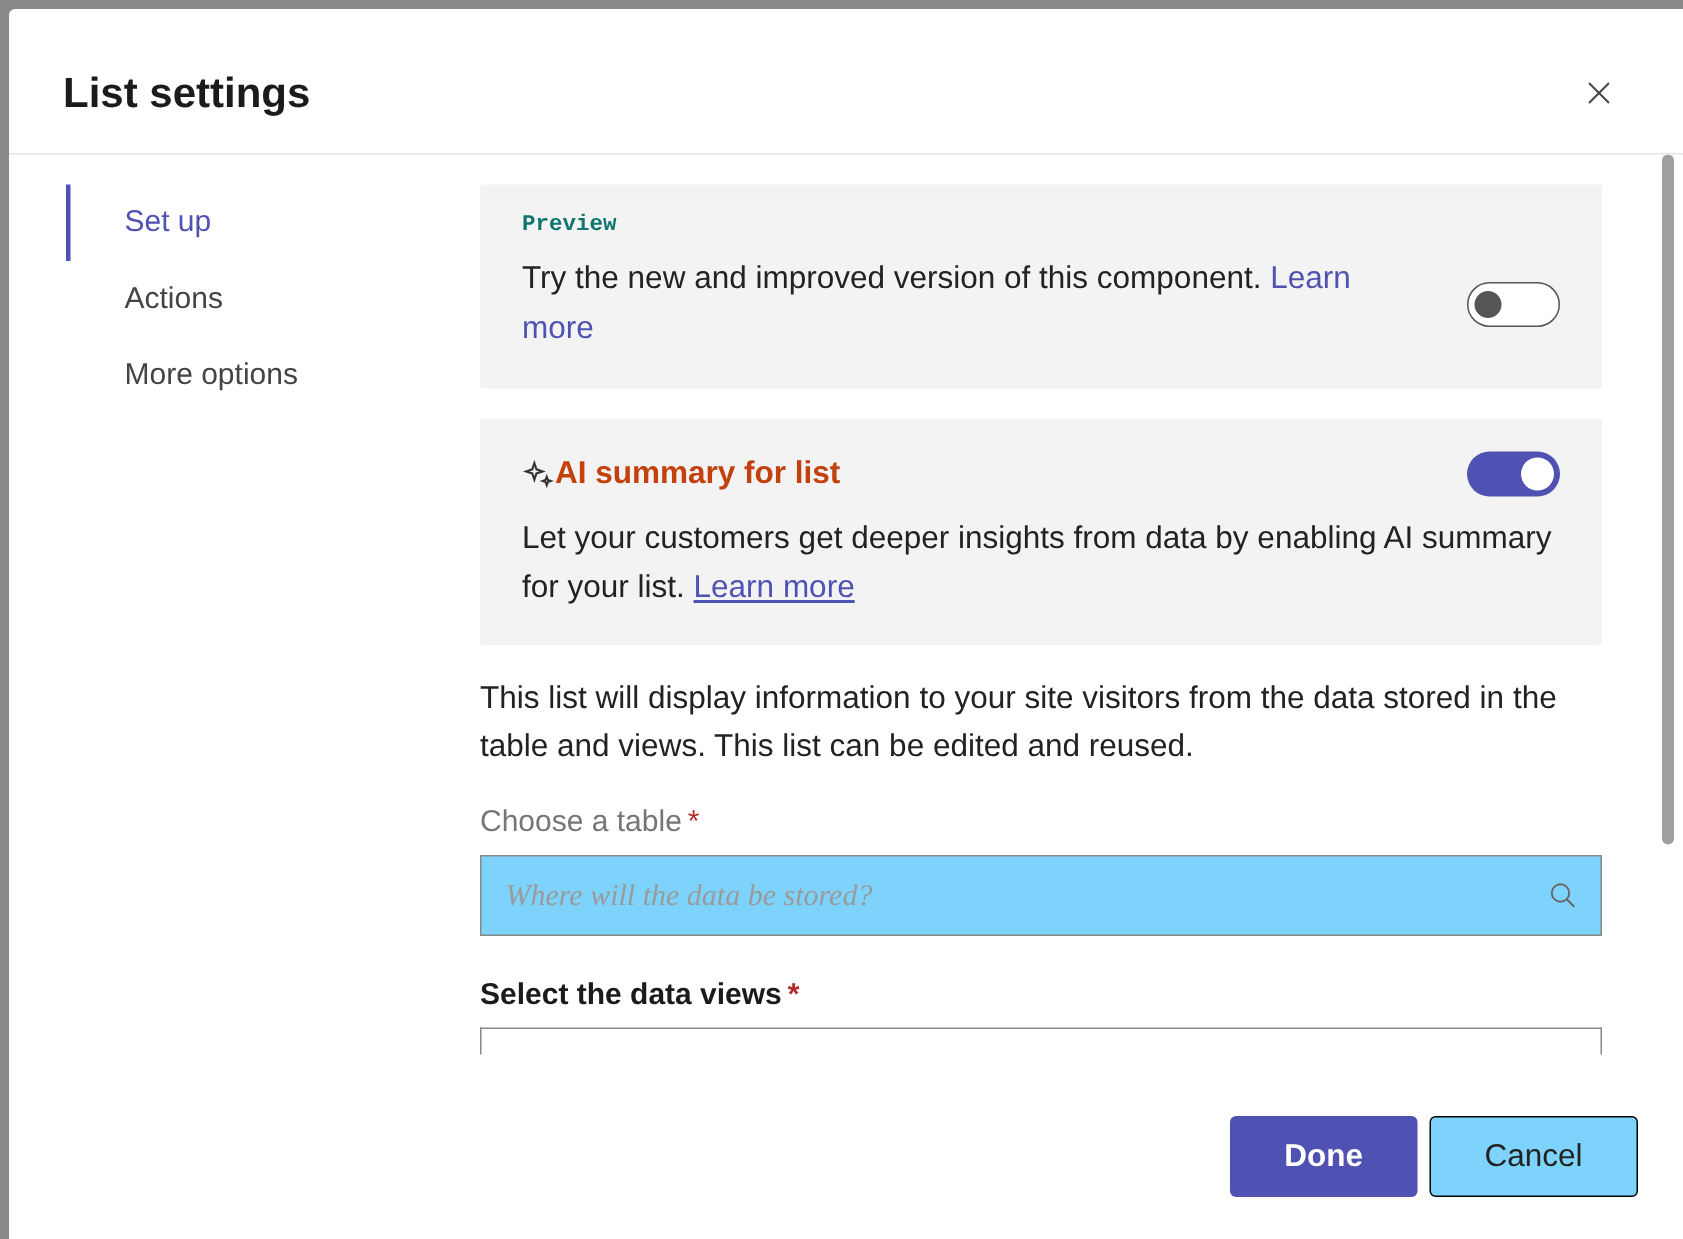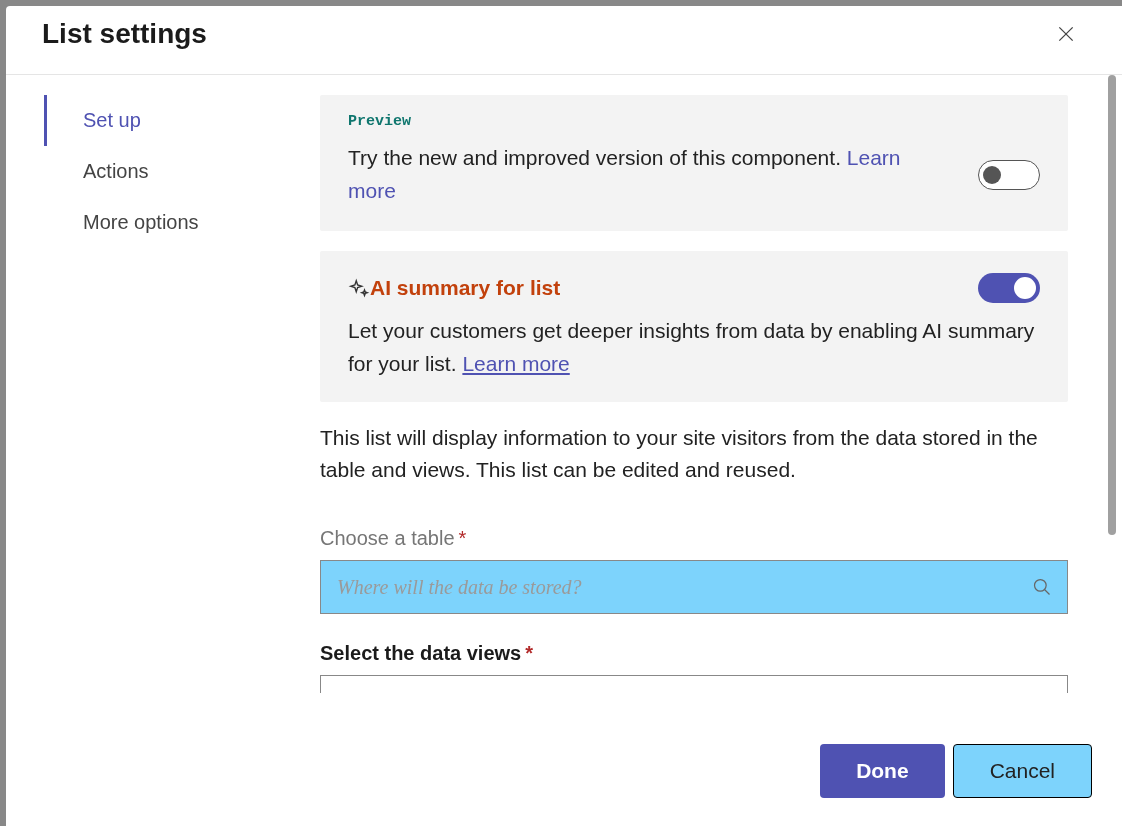--- a/index.html
+++ b/index.html
@@ -23,21 +23,21 @@
       bottom: 0;
       background: #fff;
       border-radius: 4px 0 0 0;
       display: flex;
       flex-direction: column;
     }
     .dialog-header {
       display: flex;
       align-items: center;
       justify-content: space-between;
-      padding: 12px 40px 24px 36px;
+      padding: 40px 40px 24px 36px;
       border-bottom: 1px solid #e5e5e5;
     }
     .dialog-title {
       font-size: 28px;
       font-weight: 600;
       color: #1b1b1b;
     }
     .close-btn {
       width: 32px;
       height: 32px;
@@ -192,21 +192,21 @@
     }
     .sparkle-icon {
       width: 22px;
       height: 22px;
       flex-shrink: 0;
     }
     .desc-text {
       font-size: 21px;
       color: #222;
       line-height: 1.5;
-      margin-bottom: 42px;
+      margin-bottom: 24px;
     }
     .field-label {
       font-size: 20px;
       color: #767676;
       margin-bottom: 10px;
       font-weight: 400;
     }
     .field-label .req {
       color: #b22a2a;
       margin-left: 4px;

